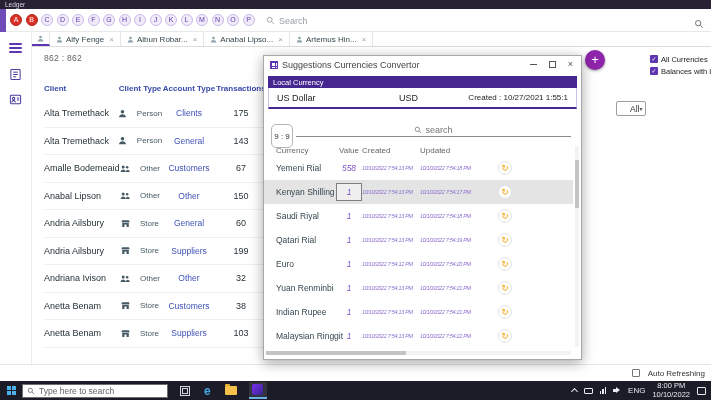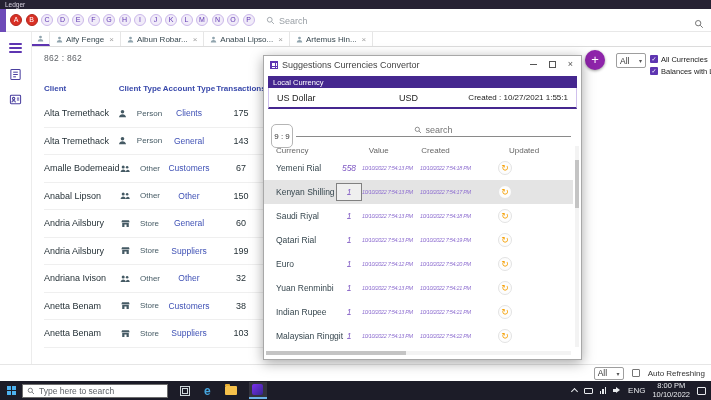--- a/index.html
+++ b/index.html
@@ -50,21 +50,21 @@
   .ctr { display:flex; align-items:center; height:27.5px; border-bottom:1px solid #efefef; font-size:9px; color:#263238; cursor:pointer; }
   .c1 { white-space:nowrap; overflow:visible; }
   .c2 { display:flex; align-items:center; justify-content:center; gap:10px; font-size:8px; color:#455a64; }
   .c2 svg { color:#455a64; flex:none; }
   .c3 { color:#3f51b5; font-size:8.5px; }
 
   .fab { position:absolute; left:553px; top:18px; width:20px; height:20px; border-radius:50%;
          background:#8e24aa; color:#fff; border:none; font-size:13px; line-height:18px; text-align:center;
          box-shadow:0 1px 3px rgba(0,0,0,.4); cursor:pointer; font-family:inherit; }
   .select { display:flex; align-items:center; justify-content:space-between; background:#fff;
-            border:1px solid #9e9e9e; border-radius:2px; font-size:8.5px; color:#333; padding:0 3px; cursor:pointer; }
+            border:1px solid #9e9e9e; border-radius:2px; font-size:8.5px; color:#333; padding:0 13px; cursor:pointer;margin-top:48px; }
   .top-select { position:absolute; left:584px; top:21px; width:30px; height:15px; }
   .caret { font-size:6px; color:#555; }
   .cb-group { position:absolute; left:618px; top:22px; }
   .cbx { display:flex; align-items:center; gap:3px; height:10px; margin-bottom:2px; cursor:pointer; }
   .cb { width:8px; height:8px; border-radius:1px; background:#5e35b1; color:#fff; font-size:6px; line-height:8px; text-align:center; flex:none; }
   .cbx .lbl { font-size:7.5px; color:#212121; white-space:nowrap; }
 
   
   .watermark { position:absolute; left:588px; top:346px; z-index:2; pointer-events:none; }
   .wm1 { font-size:11px; color:rgba(118,118,118,.75);margin-top:39px; }
@@ -93,21 +93,21 @@
                display:flex; align-items:center; padding:0 5px; }
   .info-panel { margin:0 4px; height:21px; border:1px solid #cfc0ec; border-top:none; border-bottom:2px solid #45278f;
                 display:flex; align-items:center; font-size:9px; color:#222; }
   .ip-name { padding-left:8px; width:100px; }
   .ip-code { flex:1; text-align:center; }
   .ip-created { width:128px; text-align:right; padding-right:8px; font-size:8px; }
   .ratio-box { position:absolute; left:7px; top:68px; width:22px; height:24px; border:1px solid #b5b5b5; border-radius:5px;
                font-size:8px; color:#333; display:flex; align-items:center; justify-content:center; }
   .m-search { position:absolute; left:32px; right:10px; top:67px; height:14px; border-bottom:1px solid #8a8a8a;
               display:flex; align-items:center; justify-content:center; gap:3px; color:#757575; font-size:9px; cursor:text; }
-  .m-thead { position:absolute; left:12px; right:14px; top:90px; display:flex; font-size:8px; color:#666;justify-content:space-between; }
+  .m-thead { position:absolute; left:12px; right:14px; top:90px; display:flex; font-size:8px; color:#666; }
   .mh1 { width:60px; } .mh2 { width:26px; text-align:center; } .mh3 { width:58px; } .mh4 { width:58px; }
   .m-rows { position:absolute; left:0; right:8px; top:100px; bottom:10px; overflow:hidden; }
   .mrow { display:flex; align-items:center; height:24px; padding-left:12px; cursor:pointer; }
   .mrow.selected { background:#e4e4e4; }
   .mname { width:60px; font-size:8.5px; color:#37474f; white-space:nowrap; overflow:visible; }
   .mval { width:26px; height:18px; display:flex; align-items:center; justify-content:center;
           font-style:italic; color:#7e57c2; font-size:8.5px; flex:none; }
   .mrow.selected .mval { border:1px solid #808080; background:#efefef; }
   .mdate { width:58px; font-style:italic; color:#8e6fd0; font-size:5.5px; letter-spacing:-0.3px; white-space:nowrap; overflow:hidden; }
   .mrefresh { margin-left:20px; width:14px; height:14px; border-radius:50%; border:1px solid #e3e3e3; background:#fdfdfd;

